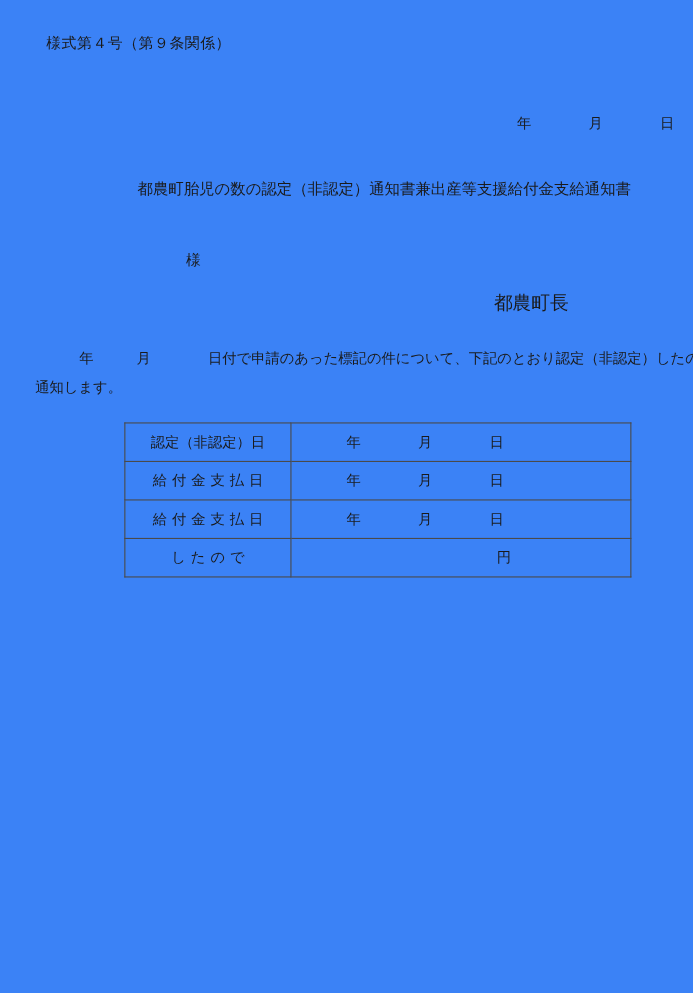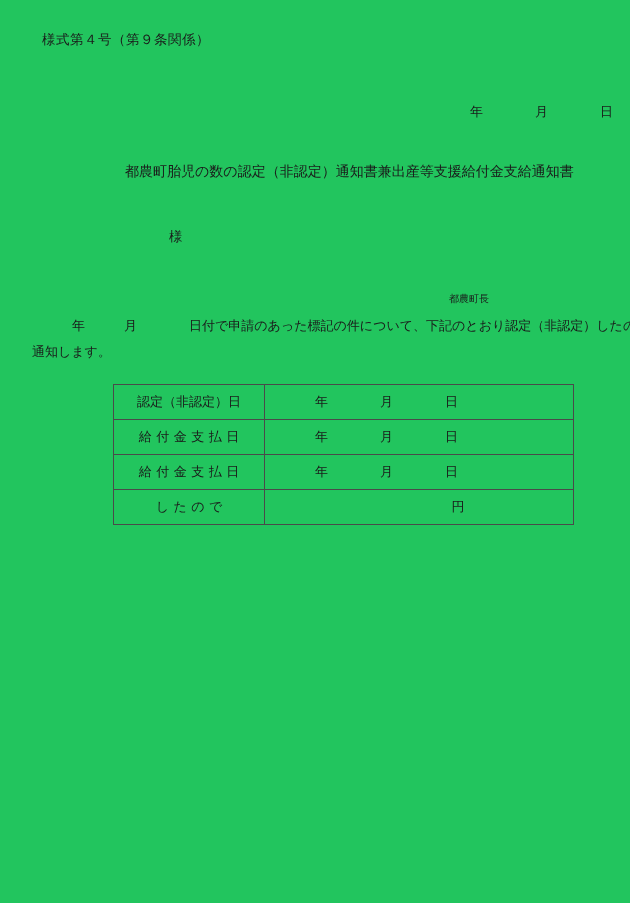--- a/index.html
+++ b/index.html
@@ -8,21 +8,21 @@
     background: #ffffff;
   }
   body {
     font-family: "Liberation Serif", "DejaVu Serif", serif;
     color: #1a1a1a;
   }
   #page {
     position: relative;
     width: 630px;
     height: 903px;
-    background: #22c55e;
+    background: #3b82f6;
     overflow: hidden;
   }
 
   .abs { position: absolute; }
 
   
   #form-number {
     left: 42px;
     top: 31px;
     font-size: 13.5px;
@@ -51,23 +51,22 @@
     left: 169px;
     top: 228px;
     font-size: 13.5px;
     white-space: pre;
   }
 
   
   #issuer {
     left: 449px;
     top: 264px;
-    font-size: 10px;
+    font-size: 17px;
     white-space: pre;
-    margin-top: 28px;
   }
 
   
   #body-par {
     left: 32px;
     top: 313px;
     width: 566px;
     font-size: 13px;
     line-height: 26px;
   }

